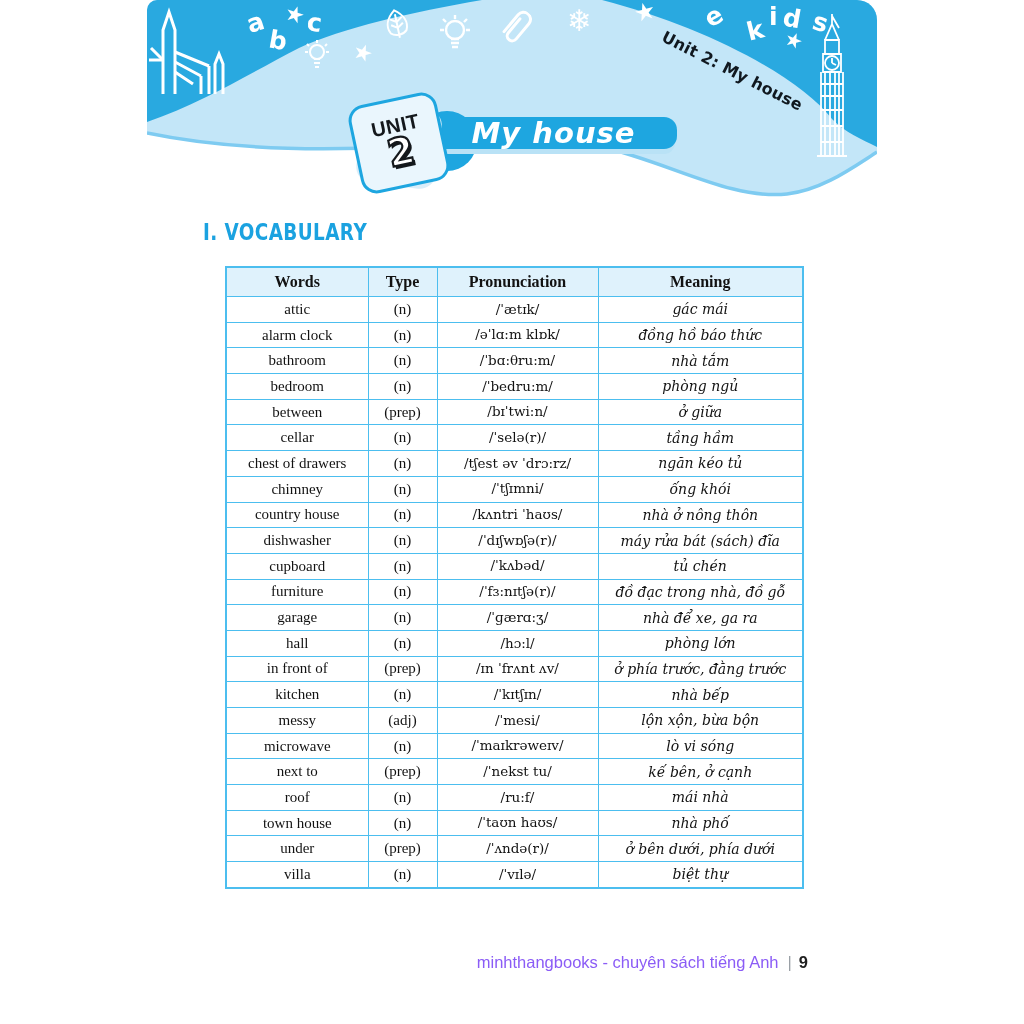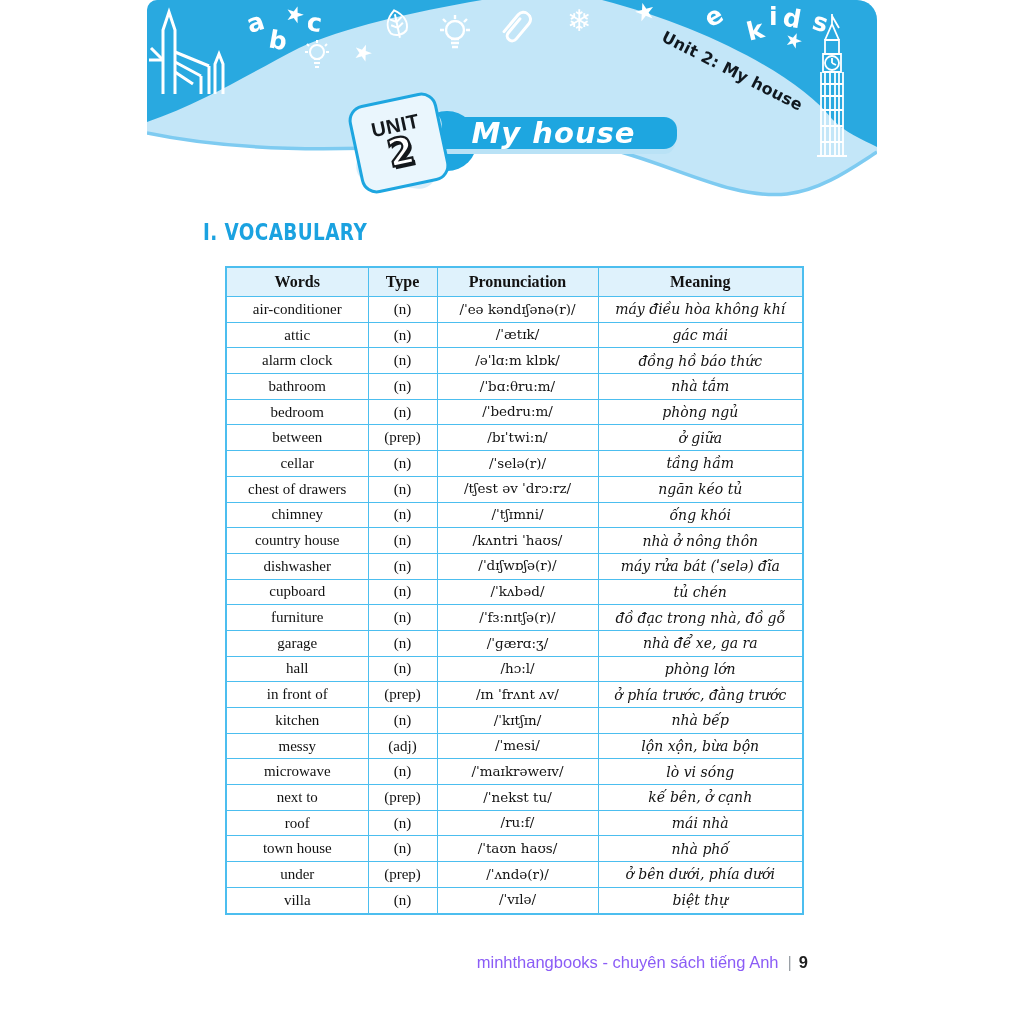--- a/index.html
+++ b/index.html
@@ -176,26 +176,20 @@
     <thead>
       <tr>
         <th>Words</th>
         <th>Type</th>
         <th>Pronunciation</th>
         <th>Meaning</th>
       </tr>
     </thead>
     <tbody>
         <tr>
-          <td class="c0">air-conditioner</td>
-          <td class="c1">(n)</td>
-          <td class="c2">/ˈeə kəndɪʃənə(r)/</td>
-          <td class="c3">máy điều hòa không khí</td>
-        </tr>
-        <tr>
           <td class="c0">attic</td>
           <td class="c1">(n)</td>
           <td class="c2">/ˈætɪk/</td>
           <td class="c3">gác mái</td>
         </tr>
         <tr>
           <td class="c0">alarm clock</td>
           <td class="c1">(n)</td>
           <td class="c2">/əˈlɑ:m klɒk/</td>
           <td class="c3">đồng hồ báo thức</td>
@@ -239,21 +233,21 @@
         <tr>
           <td class="c0">country house</td>
           <td class="c1">(n)</td>
           <td class="c2">/kʌntri ˈhaʊs/</td>
           <td class="c3">nhà ở nông thôn</td>
         </tr>
         <tr>
           <td class="c0">dishwasher</td>
           <td class="c1">(n)</td>
           <td class="c2">/ˈdɪʃwɒʃə(r)/</td>
-          <td class="c3">máy rửa bát (ˈselə) đĩa</td>
+          <td class="c3">máy rửa bát (sách) đĩa</td>
         </tr>
         <tr>
           <td class="c0">cupboard</td>
           <td class="c1">(n)</td>
           <td class="c2">/ˈkʌbəd/</td>
           <td class="c3">tủ chén</td>
         </tr>
         <tr>
           <td class="c0">furniture</td>
           <td class="c1">(n)</td>

